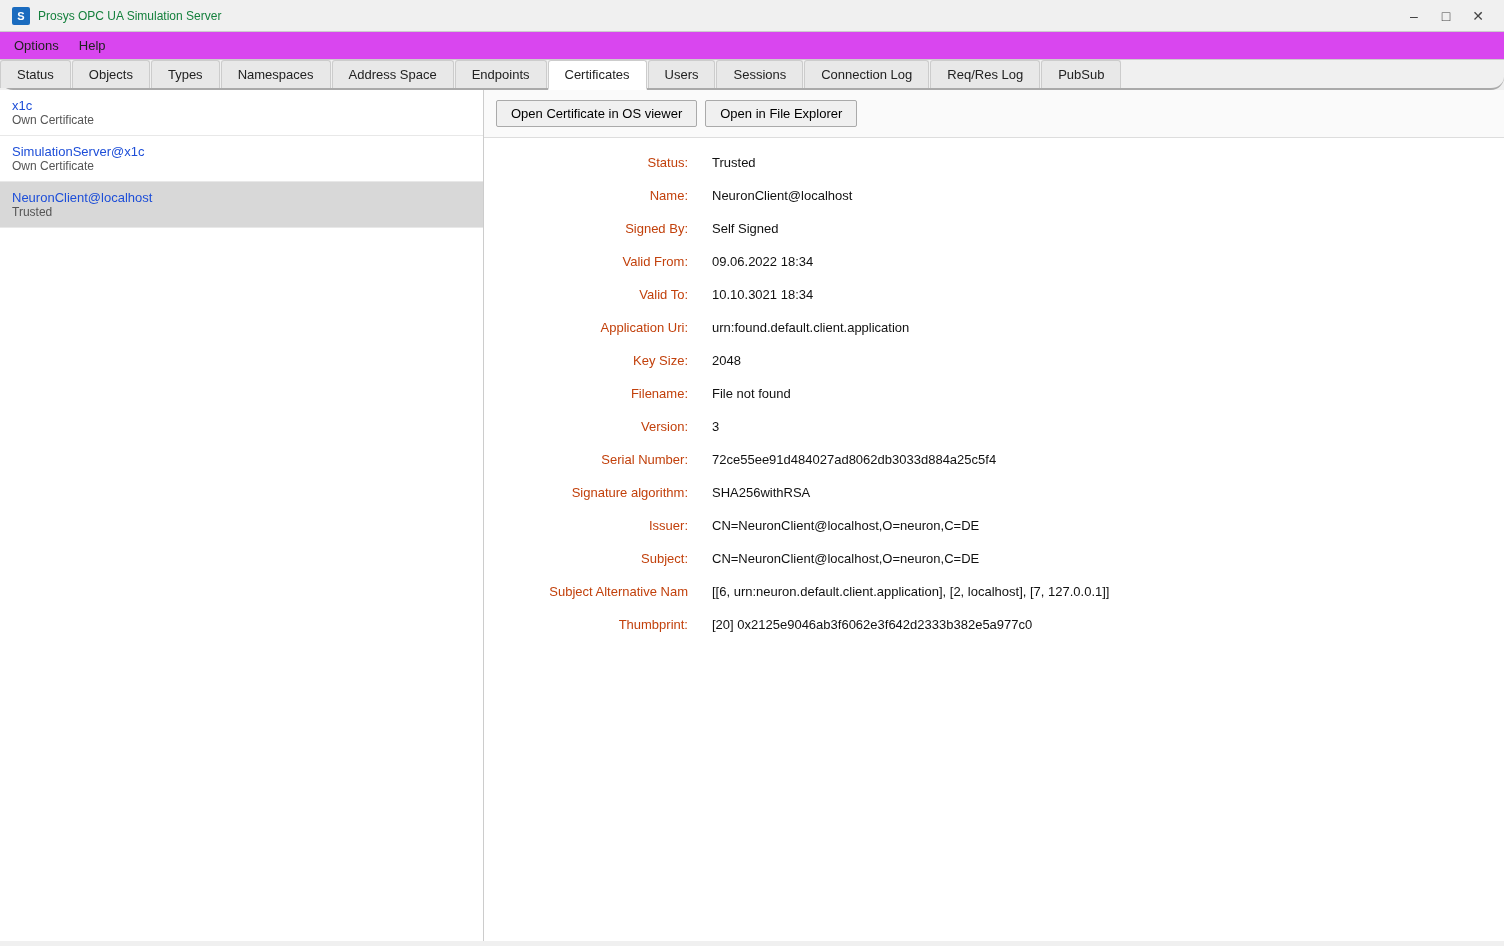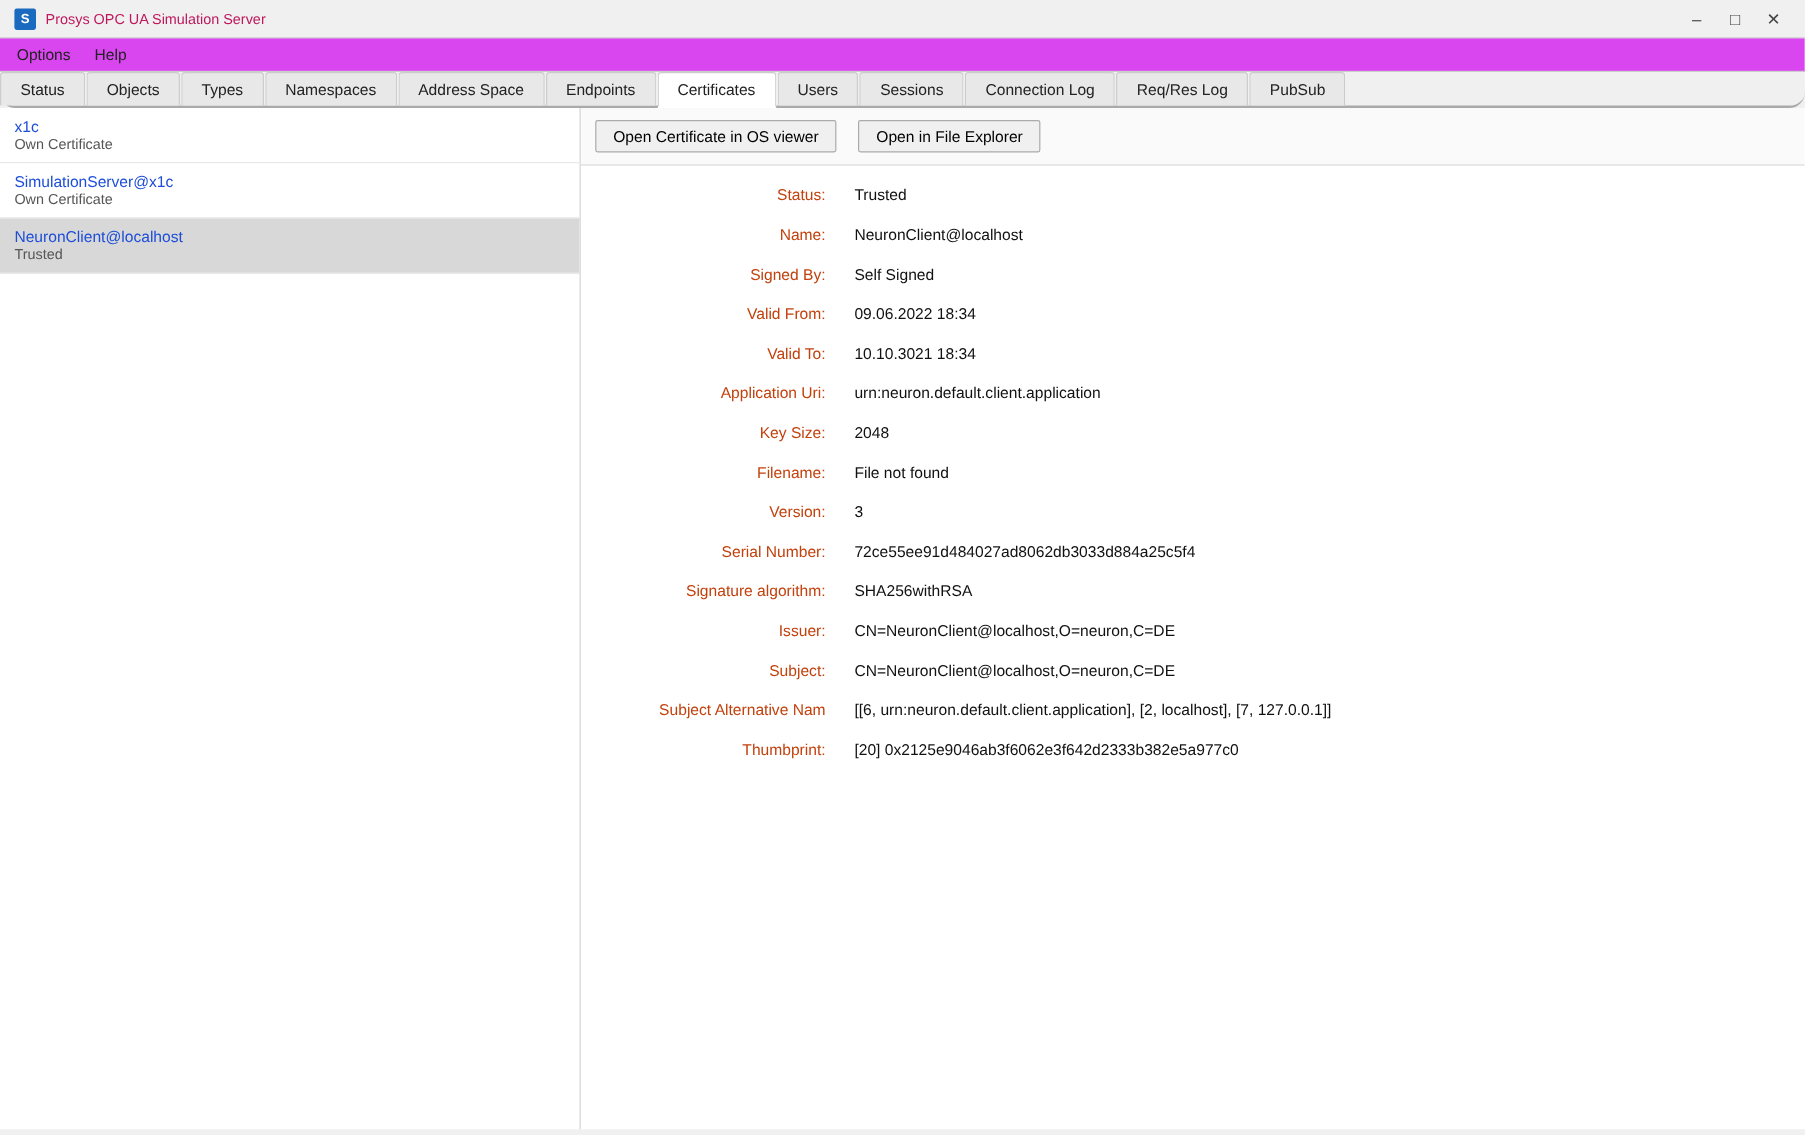--- a/index.html
+++ b/index.html
@@ -25,21 +25,21 @@
       height: 18px;
       margin-right: 8px;
       background: #1a6bbf;
       border-radius: 2px;
       display: flex; align-items: center; justify-content: center;
       color: white; font-weight: bold; font-size: 11px;
     }
     .title-bar-text {
       flex: 1;
       font-size: 12px;
-      color: #be185d;
+      color: #15803d;
     }
     .title-bar-controls {
       display: flex;
       gap: 4px;
     }
     .title-btn {
       width: 28px;
       height: 20px;
       background: transparent;
       border: none;
@@ -123,21 +123,21 @@
 
     .right-panel {
       flex: 1;
       background: #fff;
       overflow-y: auto;
       display: flex;
       flex-direction: column;
     }
     .action-bar {
       display: flex;
-      gap: 18px;
+      gap: 8px;
       padding: 10px 12px;
       border-bottom: 1px solid #ddd;
       background: #fafafa;
     }
     .action-btn {
       padding: 5px 14px;
       border: 1px solid #aaa;
       background: #f0f0f0;
       cursor: pointer;
       font-size: 13px;
@@ -227,21 +227,21 @@
       <div class="detail-label">Signed By:</div>
       <div class="detail-value">Self Signed</div>
 
       <div class="detail-label">Valid From:</div>
       <div class="detail-value">09.06.2022 18:34</div>
 
       <div class="detail-label">Valid To:</div>
       <div class="detail-value">10.10.3021 18:34</div>
 
       <div class="detail-label">Application Uri:</div>
-      <div class="detail-value">urn:neuron.default.client.application</div>
+      <div class="detail-value">urn:found.default.client.application</div>
 
       <div class="detail-label">Key Size:</div>
       <div class="detail-value">2048</div>
 
       <div class="detail-label">Filename:</div>
       <div class="detail-value">File not found</div>
 
       <div class="detail-label">Version:</div>
       <div class="detail-value">3</div>
 

